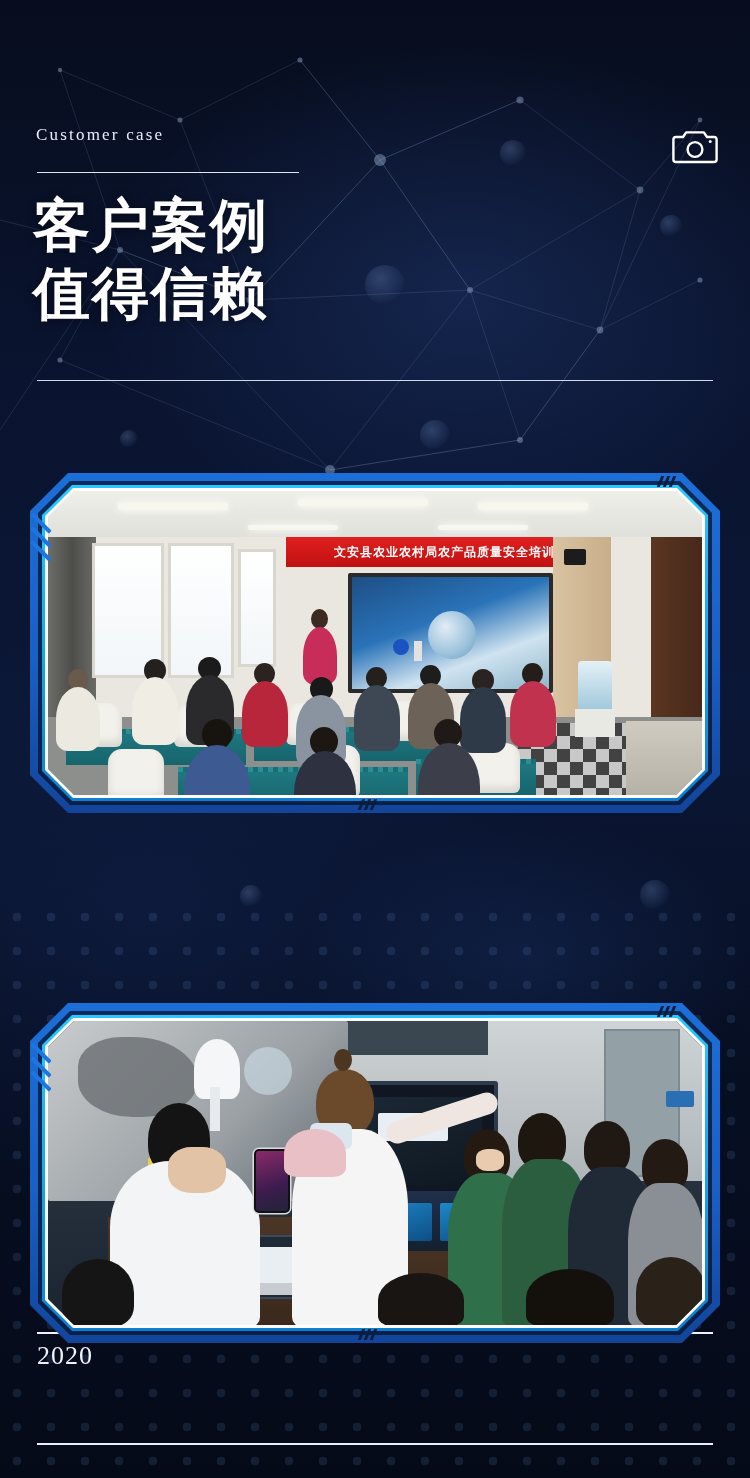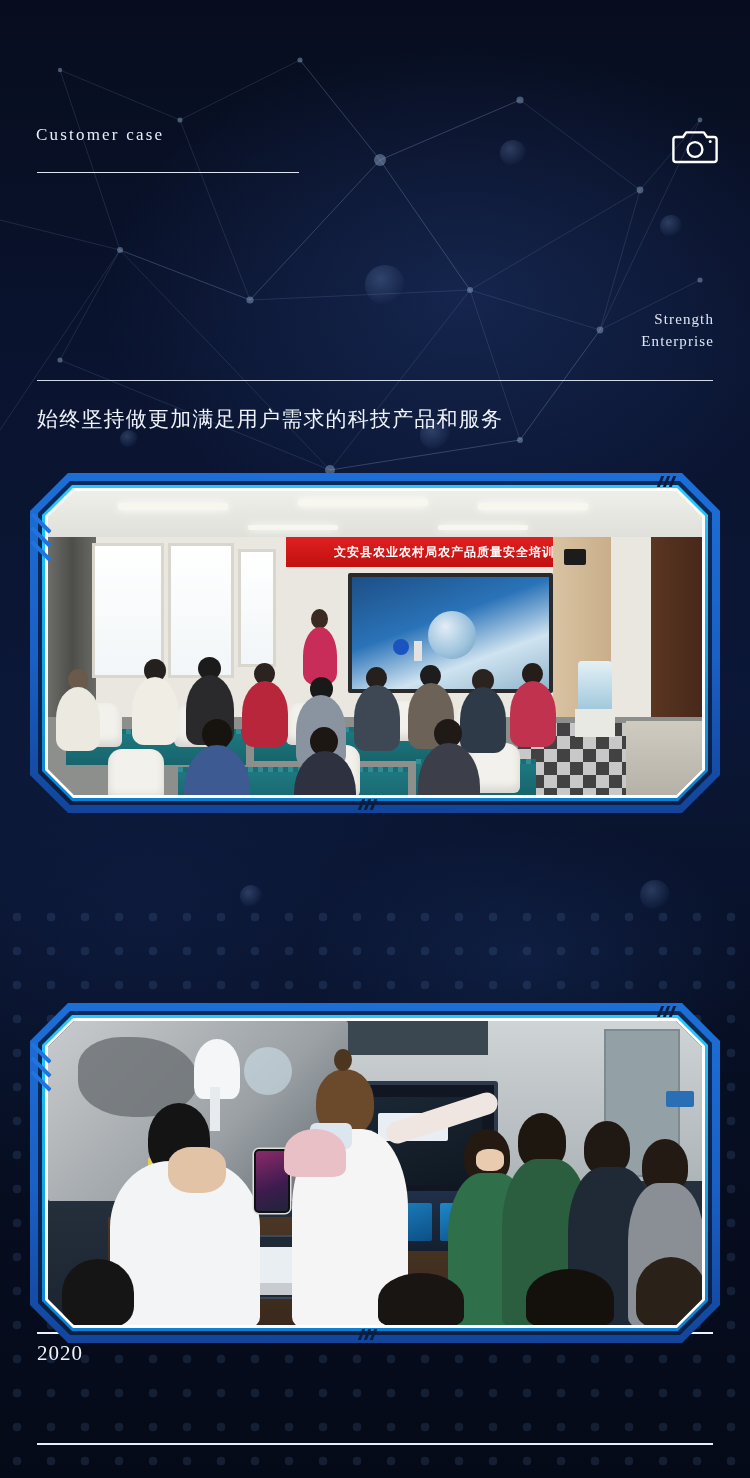--- a/index.html
+++ b/index.html
@@ -257,21 +257,21 @@
   }
   .cap-text {
     font-family: "Liberation Sans", sans-serif;
     font-size: 21px;
     letter-spacing: 1px;
     color: #f0f4fb;
     white-space: nowrap;
   }
   .cap-year {
     font-family: "Liberation Serif", serif;
-    font-size: 21px;
+    font-size: 26px;
     letter-spacing: 1px;
     color: #eef2fa;
   }
   .bottom-rule {
     position: absolute;
     left: 37px; top: 1443px;
     width: 676px; height: 2px;
     background: #e8eef8;
   }
 </style>
@@ -326,34 +326,33 @@
   <div class="bokeh" style="left:640px;top:880px;width:30px;height:30px;"></div>
   <div class="bokeh" style="left:240px;top:885px;width:22px;height:22px;"></div>
   <div class="bg-glow-a"></div>
   <div class="bg-dots"></div>
 
   <div class="header">
 
     <div class="eyebrow">Customer case</div>
     <div class="eyebrow-rule"></div>
 
-
-    <div class="strength">
-      <div>Strength</div>
-      <div>Enterprise</div>
-    </div>
+    <h1 class="title">
+      <span>客户案例</span>
+      <span class="l2">值得信赖</span>
+    </h1>
+
 
     <svg class="camera-icon" viewBox="0 0 46 36">
       <path d="M4 9 h7 l3.2 -4.6 h17.6 L35 9 h7 a2.6 2.6 0 0 1 2.6 2.6 v19.8 a2.6 2.6 0 0 1 -2.6 2.6 H4 a2.6 2.6 0 0 1 -2.6 -2.6 V11.6 A2.6 2.6 0 0 1 4 9 Z" fill="none" stroke="#ffffff" stroke-width="2.4" stroke-linejoin="round"></path>
       <circle cx="23" cy="21.5" r="7.4" fill="none" stroke="#ffffff" stroke-width="2.4"></circle>
       <circle cx="38.2" cy="13.6" r="1.5" fill="#ffffff"></circle>
     </svg>
 
     <div class="sub-rule"></div>
-    <div class="subtitle">始终坚持做更加满足用户需求的科技产品和服务</div>
   </div>
 
   <div class="case case-1">
     <div class="frame">
       <div class="frame-outer"></div>
       <div class="frame-mid"></div>
       <div class="frame-glow"></div>
       <div class="frame-white"></div>
 
       <div class="photo">

